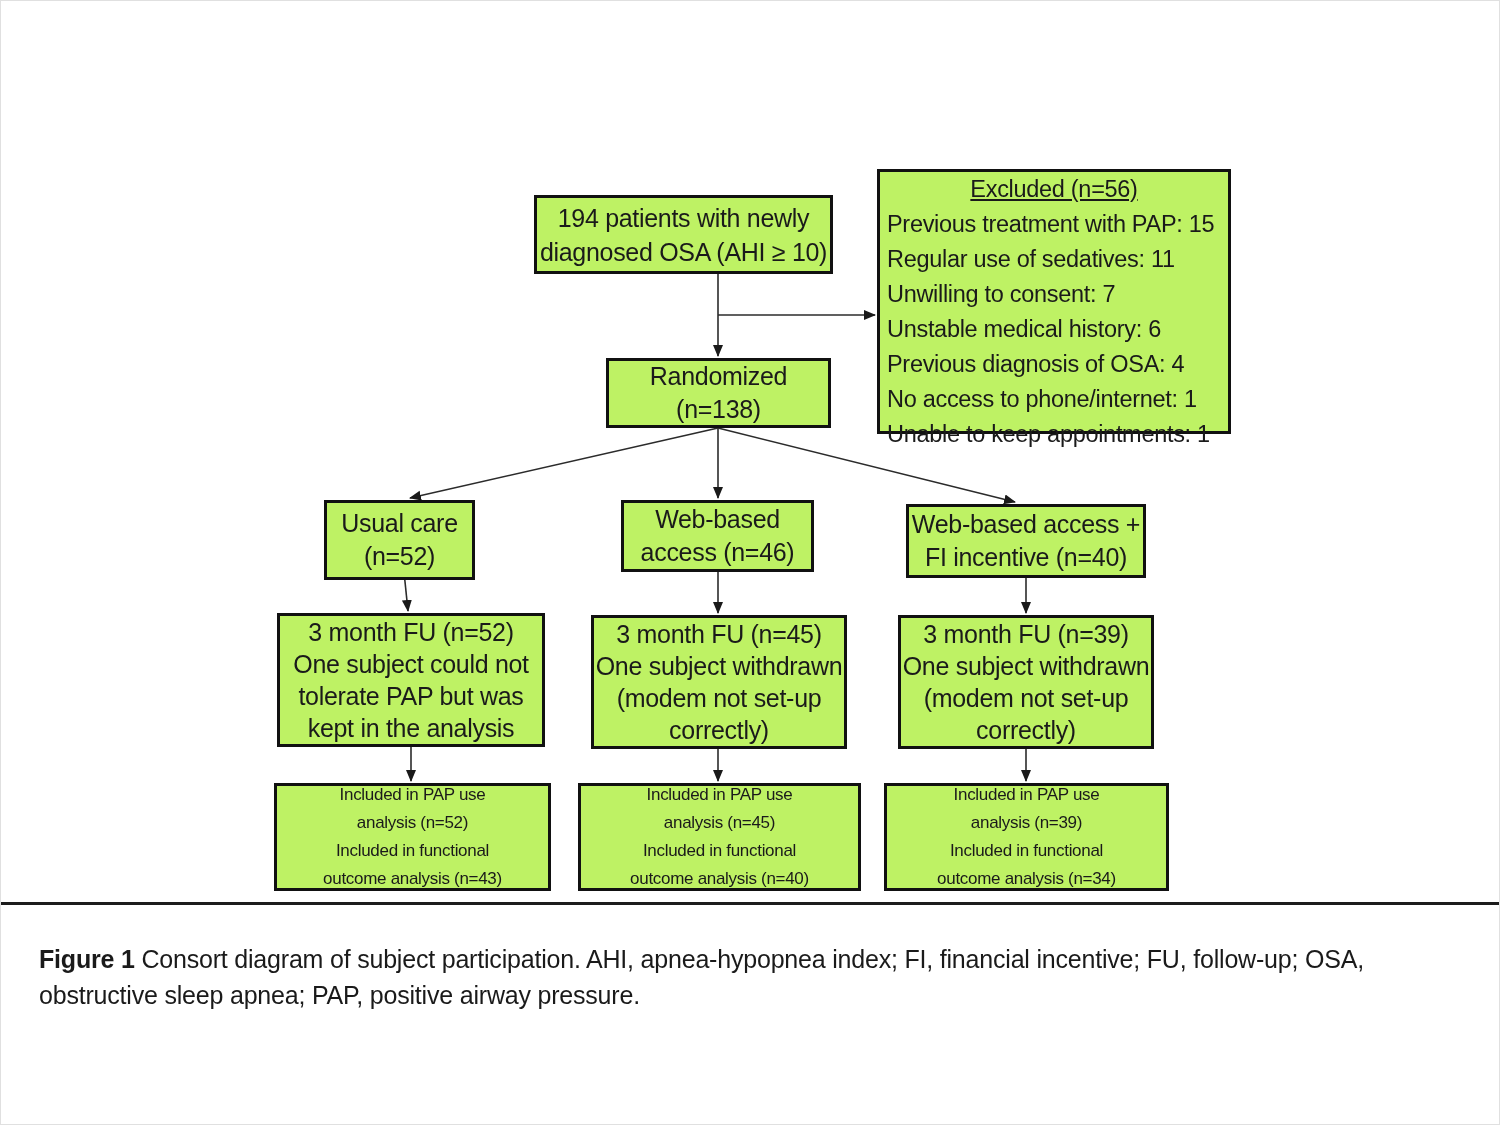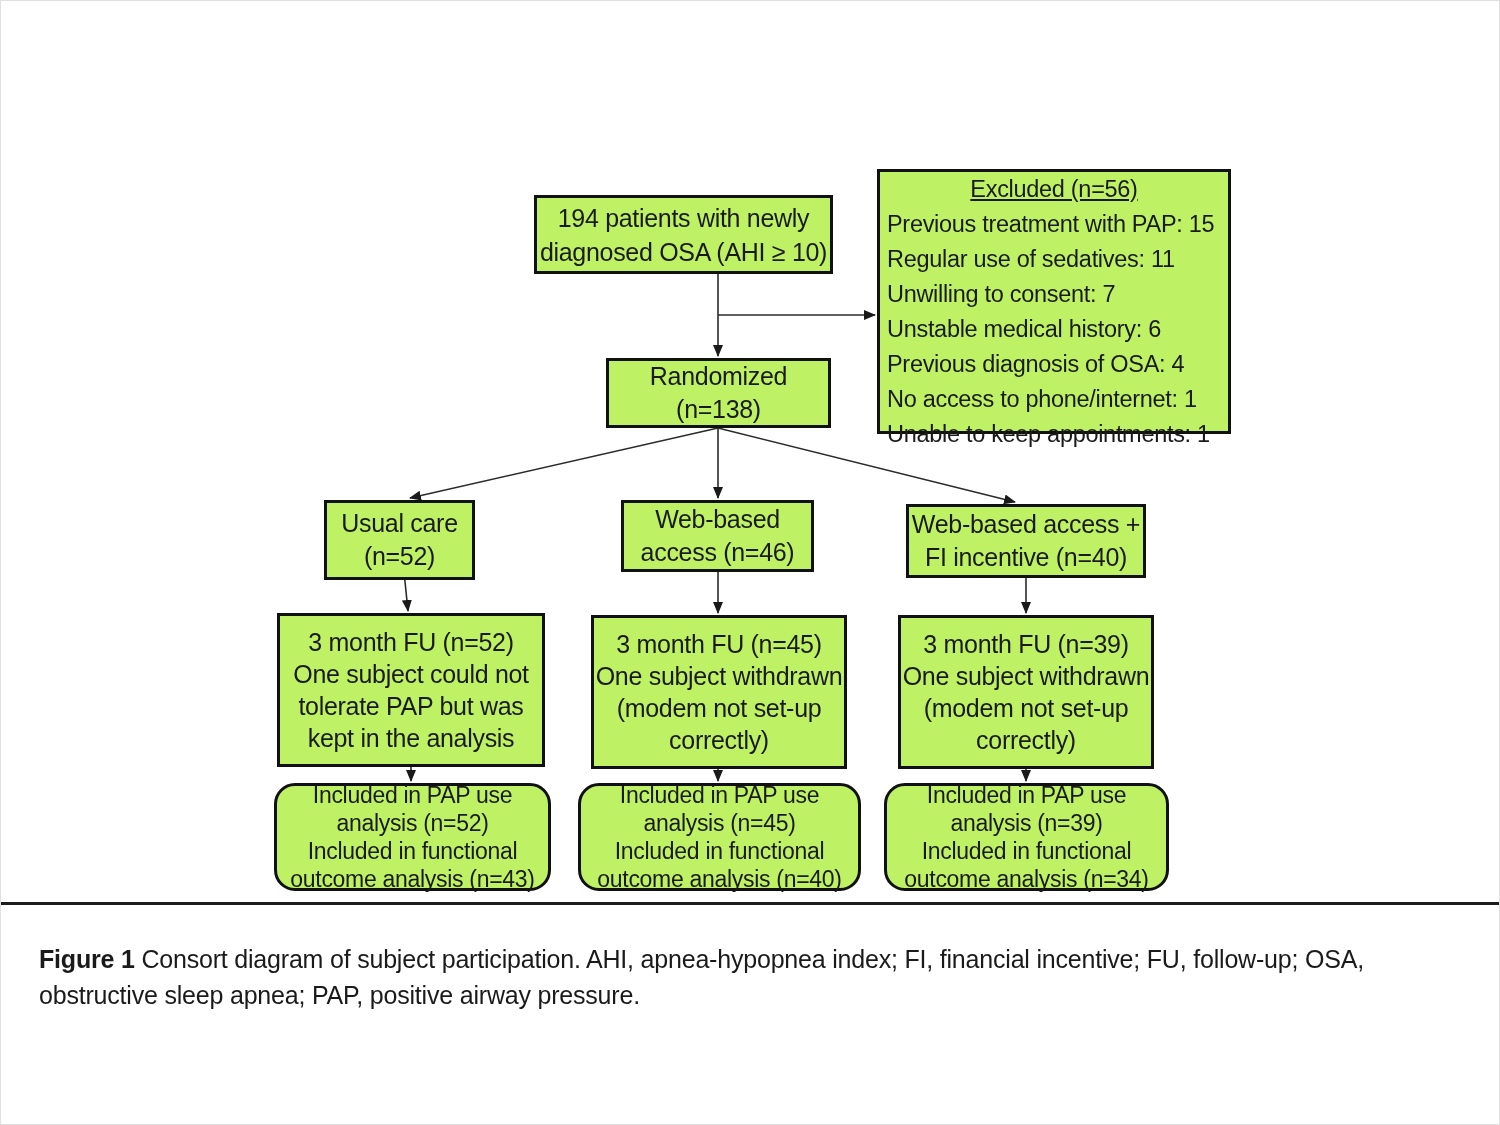--- a/index.html
+++ b/index.html
@@ -31,25 +31,25 @@
     white-space: pre-line;
     letter-spacing: -0.3px;
     font-size: 25px;
     line-height: 33px;
   }
   .box-enrollment   { left: 533px;  top: 194px; width: 299px; height: 79px;  line-height: 34px; }
   .box-randomized   { left: 605px;  top: 357px; width: 225px; height: 70px;  }
   .box-arm1         { left: 323px;  top: 499px; width: 151px; height: 80px;  }
   .box-arm2         { left: 620px;  top: 499px; width: 193px; height: 72px;  }
   .box-arm3         { left: 905px;  top: 503px; width: 240px; height: 74px;  }
-  .box-fu           { width: 268px; height: 154px; line-height: 32px; }
+  .box-fu           { width: 268px; height: 134px; line-height: 32px; }
   .box-fu1          { left: 276px;  top: 612px; }
   .box-fu2          { left: 590px;  top: 614px; width: 256px; }
   .box-fu3          { left: 897px;  top: 614px; width: 256px; }
-  .box-analysis     { height: 108px; font-size: 23px; line-height: 28px; border-radius: 21px; }
+  .box-analysis     { height: 108px; font-size: 17px; line-height: 28px; }
   .box-an1          { left: 273px;  top: 782px; width: 277px; }
   .box-an2          { left: 577px;  top: 782px; width: 283px; }
   .box-an3          { left: 883px;  top: 782px; width: 285px; }
   .box-excluded {
     left: 876px; top: 168px; width: 354px; height: 265px;
     display: block;
     text-align: left;
     padding: 3px 7px;
     font-size: 23.5px;
     line-height: 29px;

